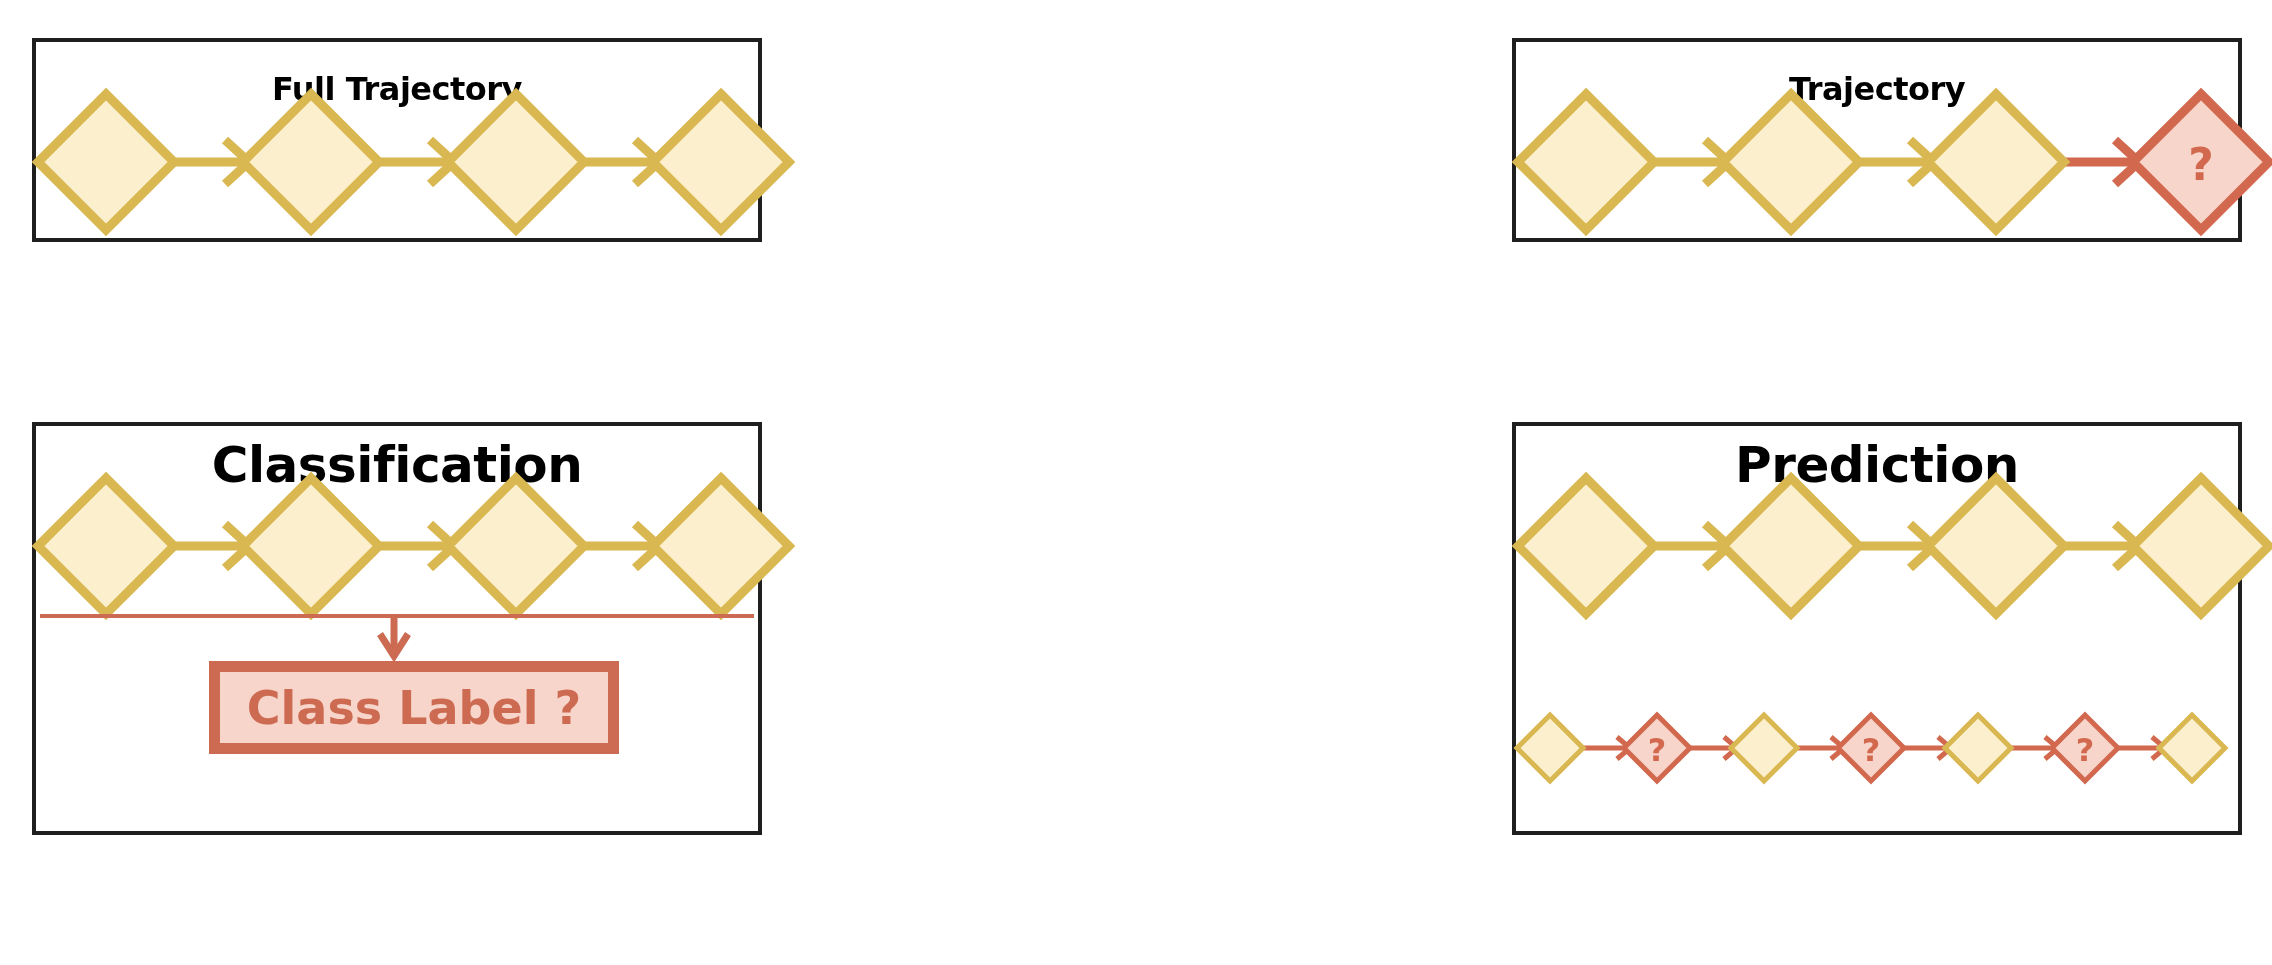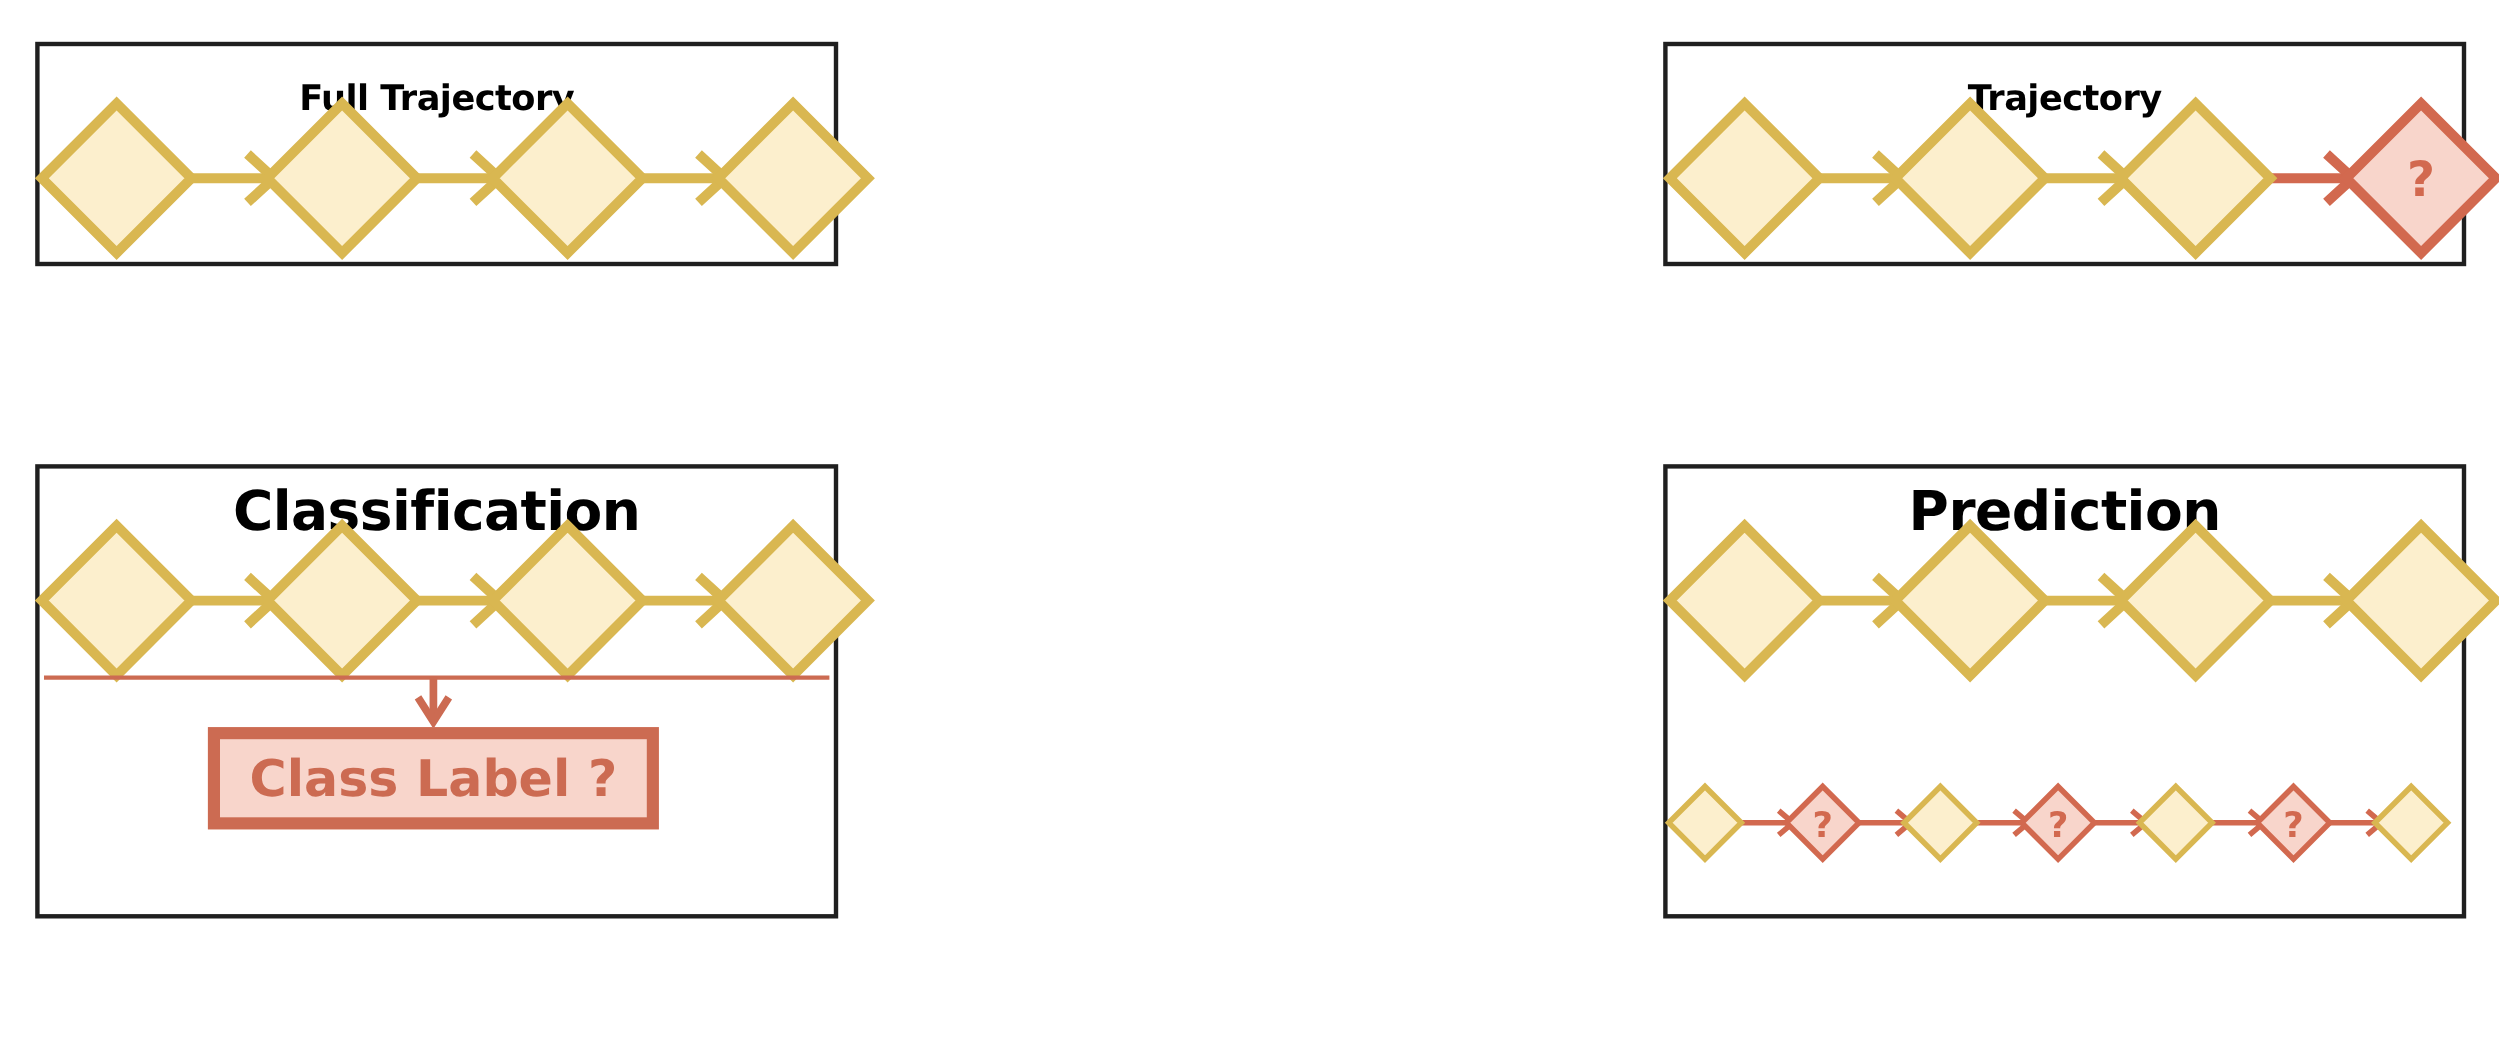--- a/index.html
+++ b/index.html
@@ -47,20 +47,21 @@
     border:11px solid #CC6B52;
     background:#F8D5CB;
     display:flex;
     align-items:center;
     justify-content:center;
     color:#CC6B52;
     font-weight:bold;
     font-size:46px;
     font-family:"DejaVu Sans","Liberation Sans",sans-serif;
     letter-spacing:0px;
+    margin-left:20px;
   }
   #class-label-box{left:153px;top:235px;width:410px;height:93px;}
 </style>
 </head>
 <body>
 
 <div class="board">
 
   <div class="panel" id="panel-full">
     <div class="panel-title">Full Trajectory</div>

